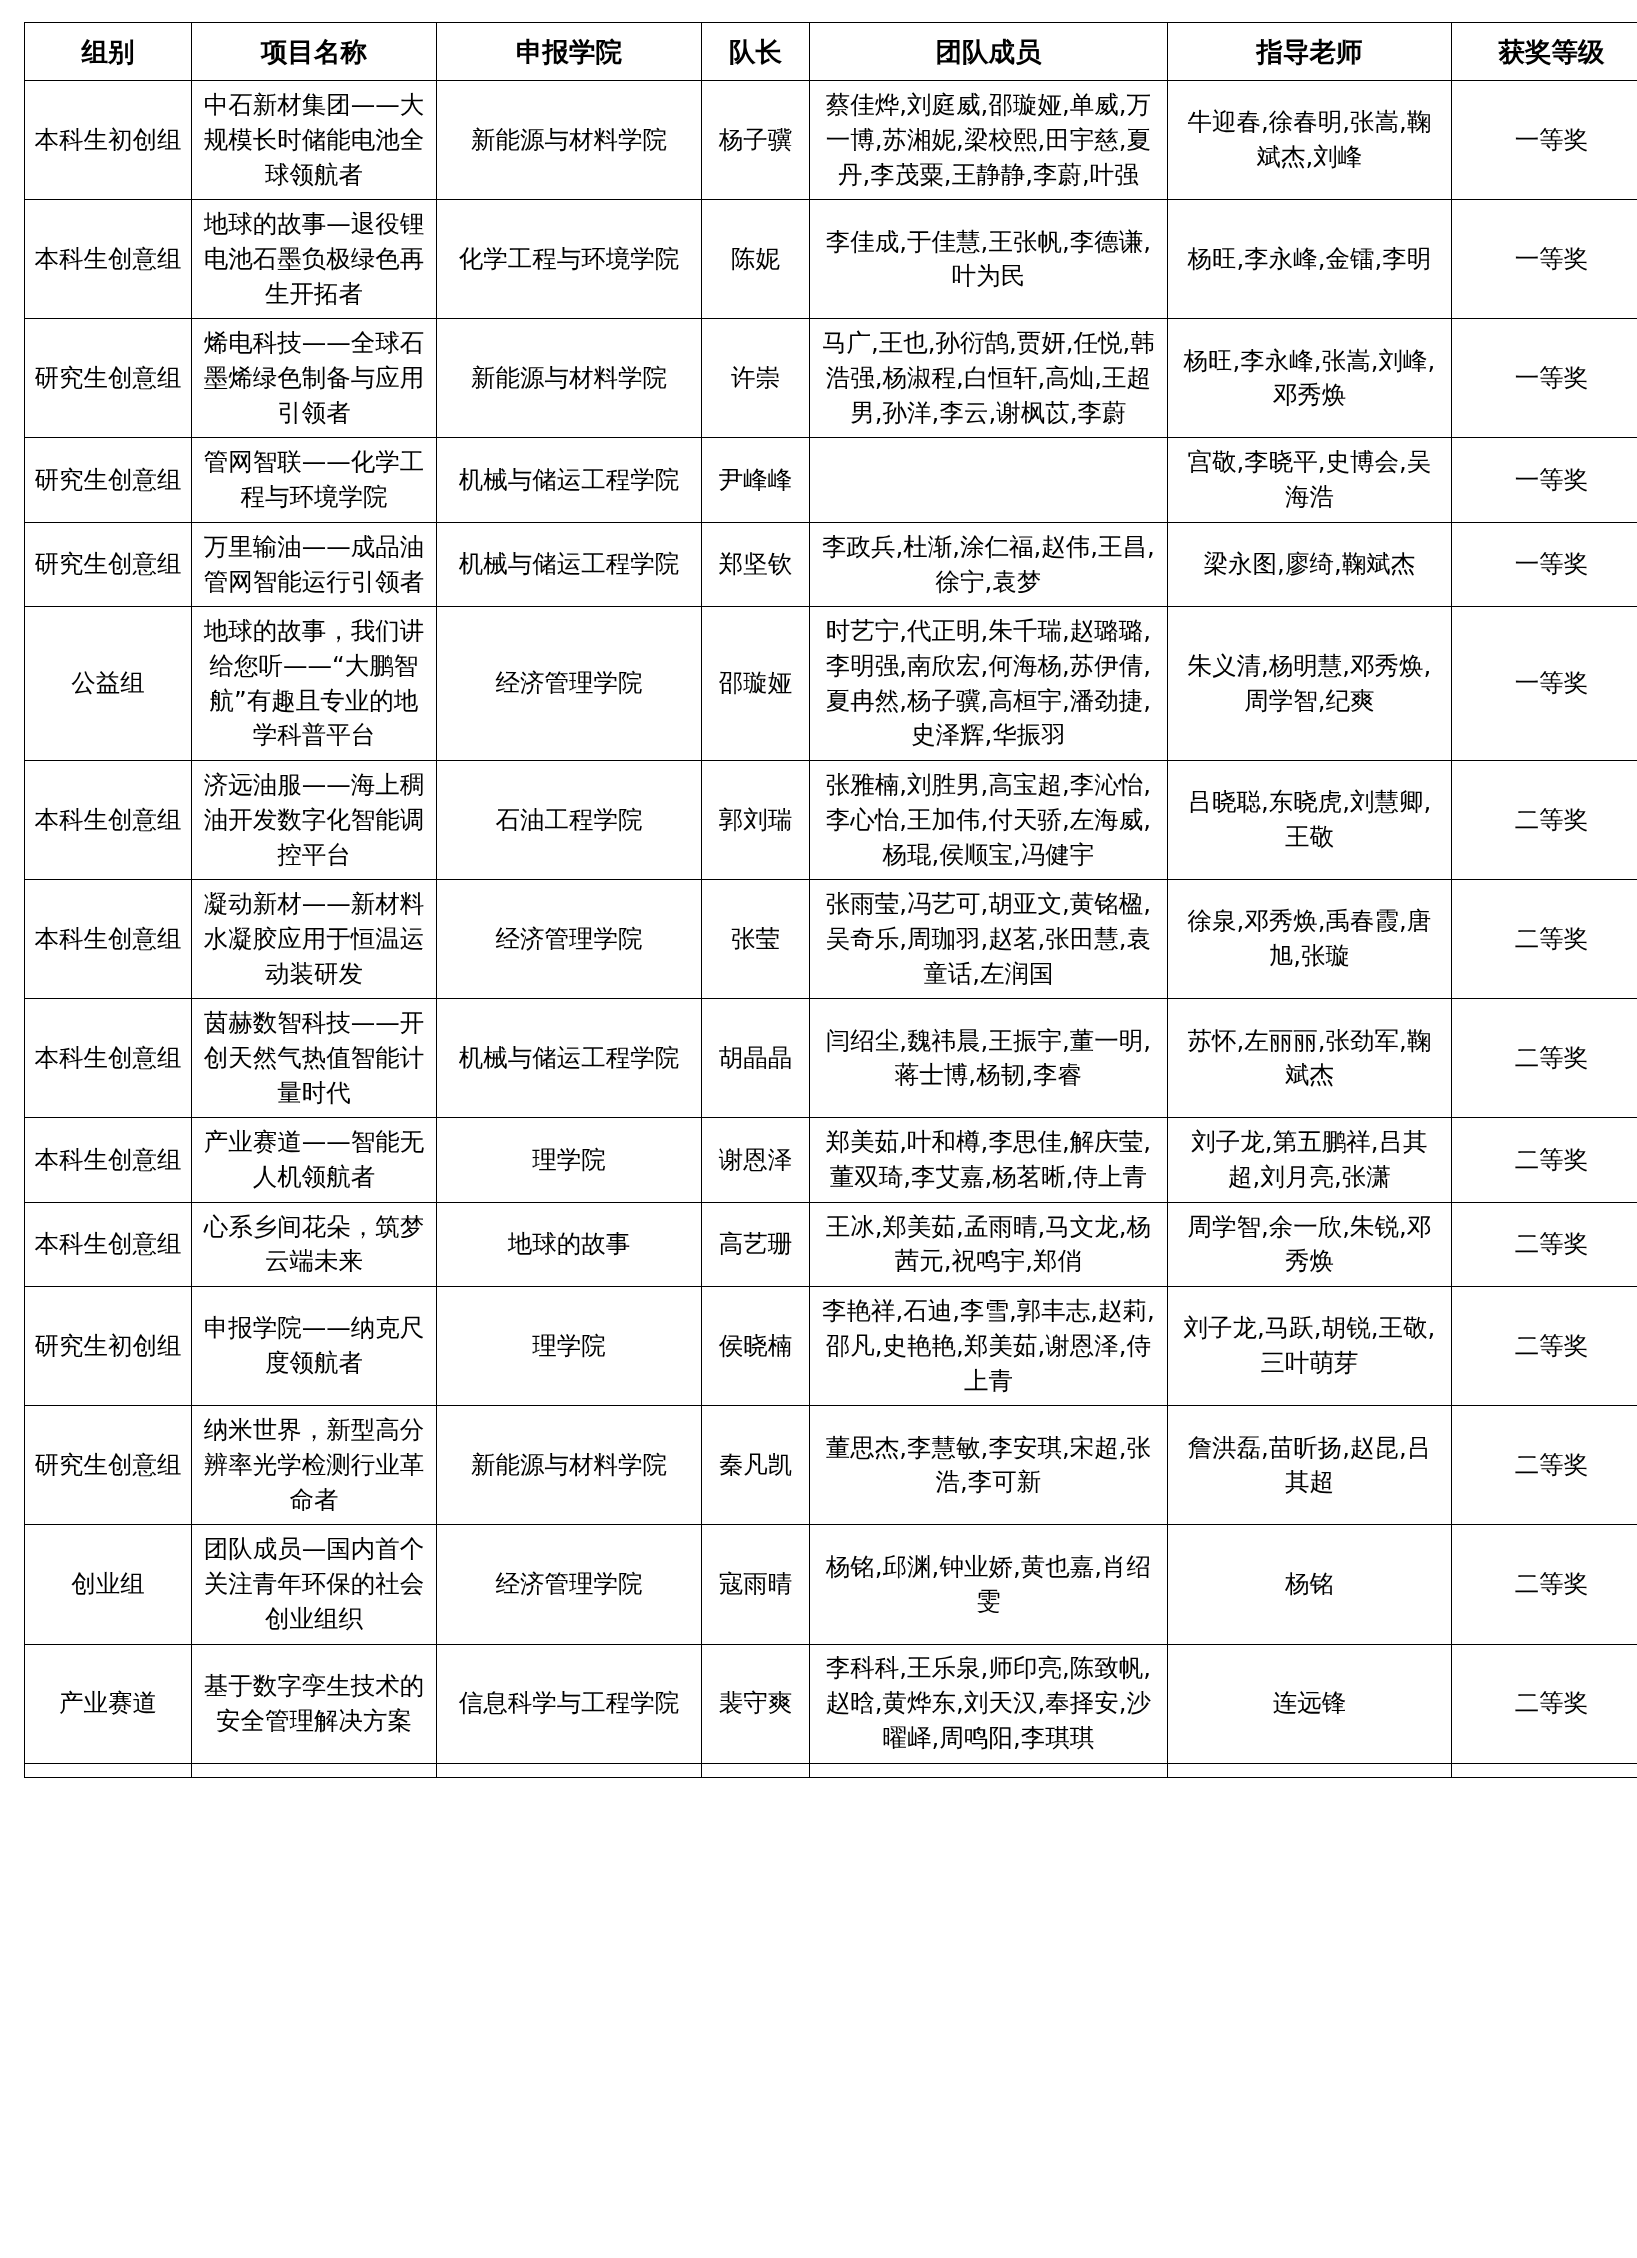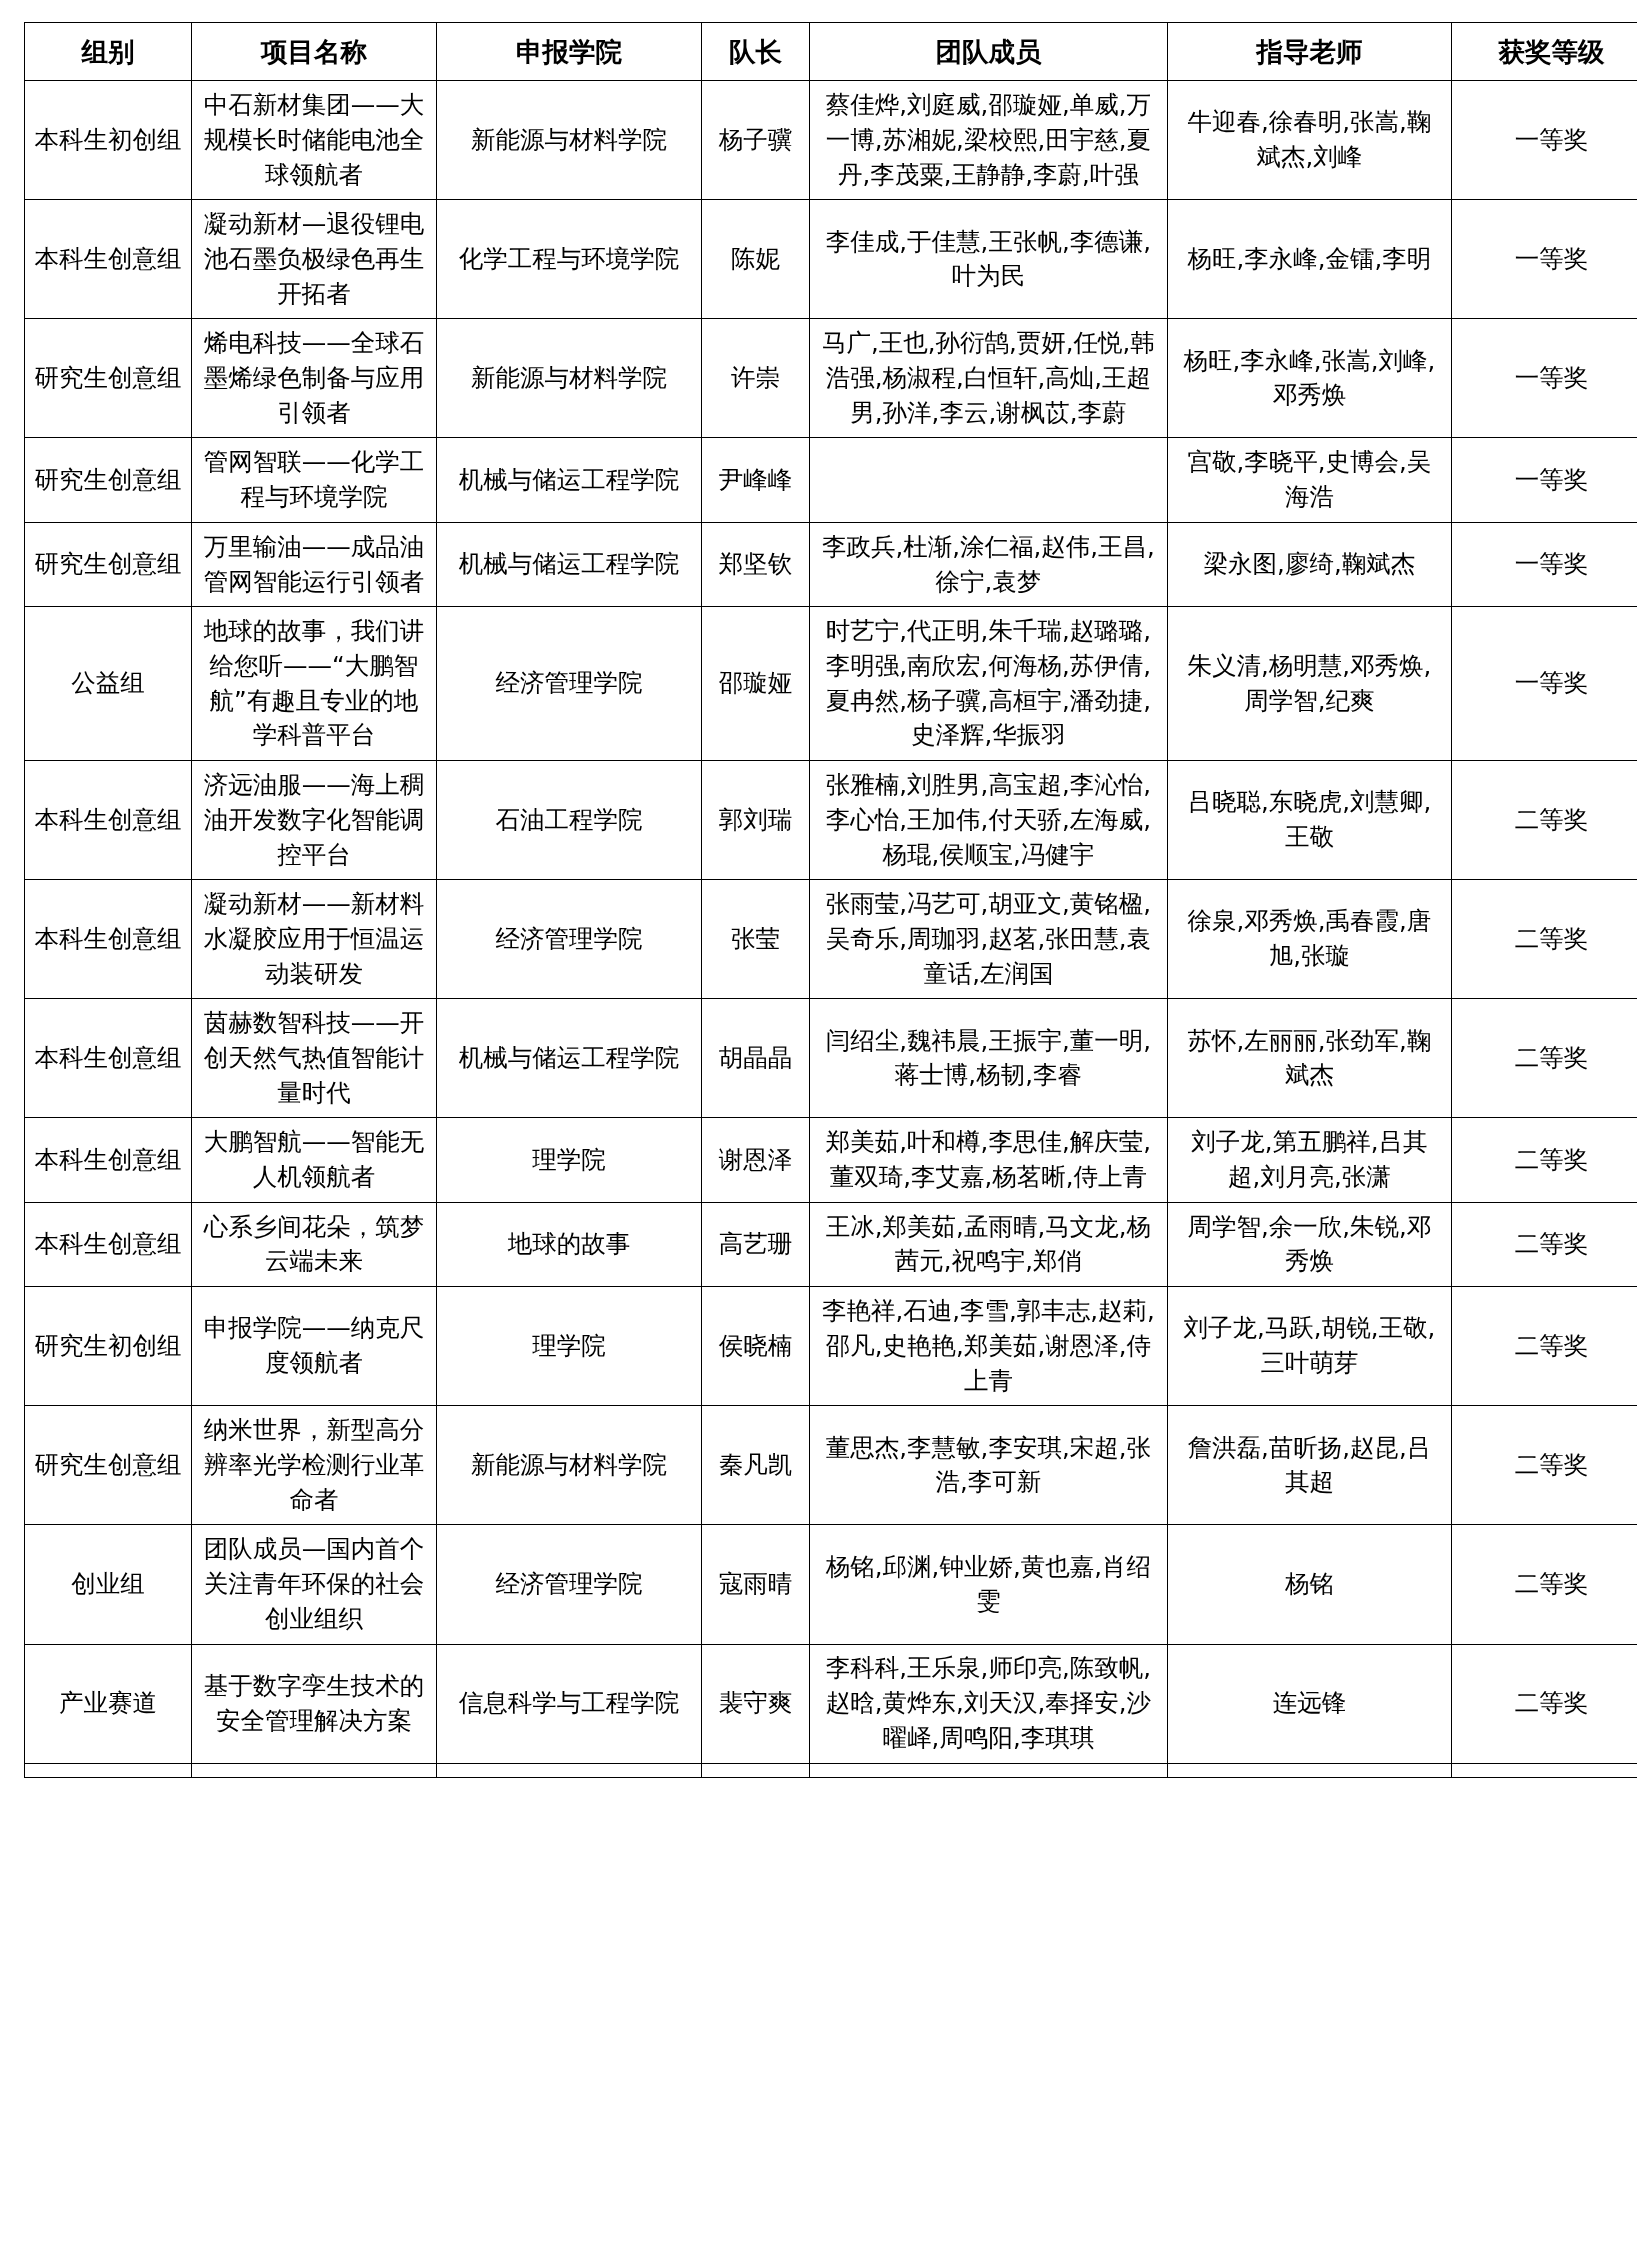--- a/index.html
+++ b/index.html
@@ -90,21 +90,21 @@
         <td class="cell-group">本科生初创组</td>
         <td class="cell-project">中石新材集团——大规模长时储能电池全球领航者</td>
         <td class="cell-college">新能源与材料学院</td>
         <td class="cell-leader">杨子骥</td>
         <td class="cell-members">蔡佳烨,刘庭威,邵璇娅,单威,万一博,苏湘妮,梁校熙,田宇慈,夏丹,李茂粟,王静静,李蔚,叶强</td>
         <td class="cell-teachers">牛迎春,徐春明,张嵩,鞠斌杰,刘峰</td>
         <td class="cell-award">一等奖</td>
       </tr>
       <tr>
         <td class="cell-group">本科生创意组</td>
-        <td class="cell-project">凝动新材—退役锂电池石墨负极绿色再生开拓者</td>
+        <td class="cell-project">地球的故事—退役锂电池石墨负极绿色再生开拓者</td>
         <td class="cell-college">化学工程与环境学院</td>
         <td class="cell-leader">陈妮</td>
         <td class="cell-members">李佳成,于佳慧,王张帆,李德谦,叶为民</td>
         <td class="cell-teachers">杨旺,李永峰,金镭,李明</td>
         <td class="cell-award">一等奖</td>
       </tr>
       <tr>
         <td class="cell-group">研究生创意组</td>
         <td class="cell-project">烯电科技——全球石墨烯绿色制备与应用引领者</td>
         <td class="cell-college">新能源与材料学院</td>
@@ -162,21 +162,21 @@
         <td class="cell-group">本科生创意组</td>
         <td class="cell-project">茵赫数智科技——开创天然气热值智能计量时代</td>
         <td class="cell-college">机械与储运工程学院</td>
         <td class="cell-leader">胡晶晶</td>
         <td class="cell-members">闫绍尘,魏祎晨,王振宇,董一明,蒋士博,杨韧,李睿</td>
         <td class="cell-teachers">苏怀,左丽丽,张劲军,鞠斌杰</td>
         <td class="cell-award">二等奖</td>
       </tr>
       <tr>
         <td class="cell-group">本科生创意组</td>
-        <td class="cell-project">大鹏智航——智能无人机领航者</td>
+        <td class="cell-project">产业赛道——智能无人机领航者</td>
         <td class="cell-college">理学院</td>
         <td class="cell-leader">谢恩泽</td>
         <td class="cell-members">郑美茹,叶和樽,李思佳,解庆莹,董双琦,李艾嘉,杨茗晰,侍上青</td>
         <td class="cell-teachers">刘子龙,第五鹏祥,吕其超,刘月亮,张潇</td>
         <td class="cell-award">二等奖</td>
       </tr>
       <tr>
         <td class="cell-group">本科生创意组</td>
         <td class="cell-project">心系乡间花朵，筑梦云端未来</td>
         <td class="cell-college">地球的故事</td>

